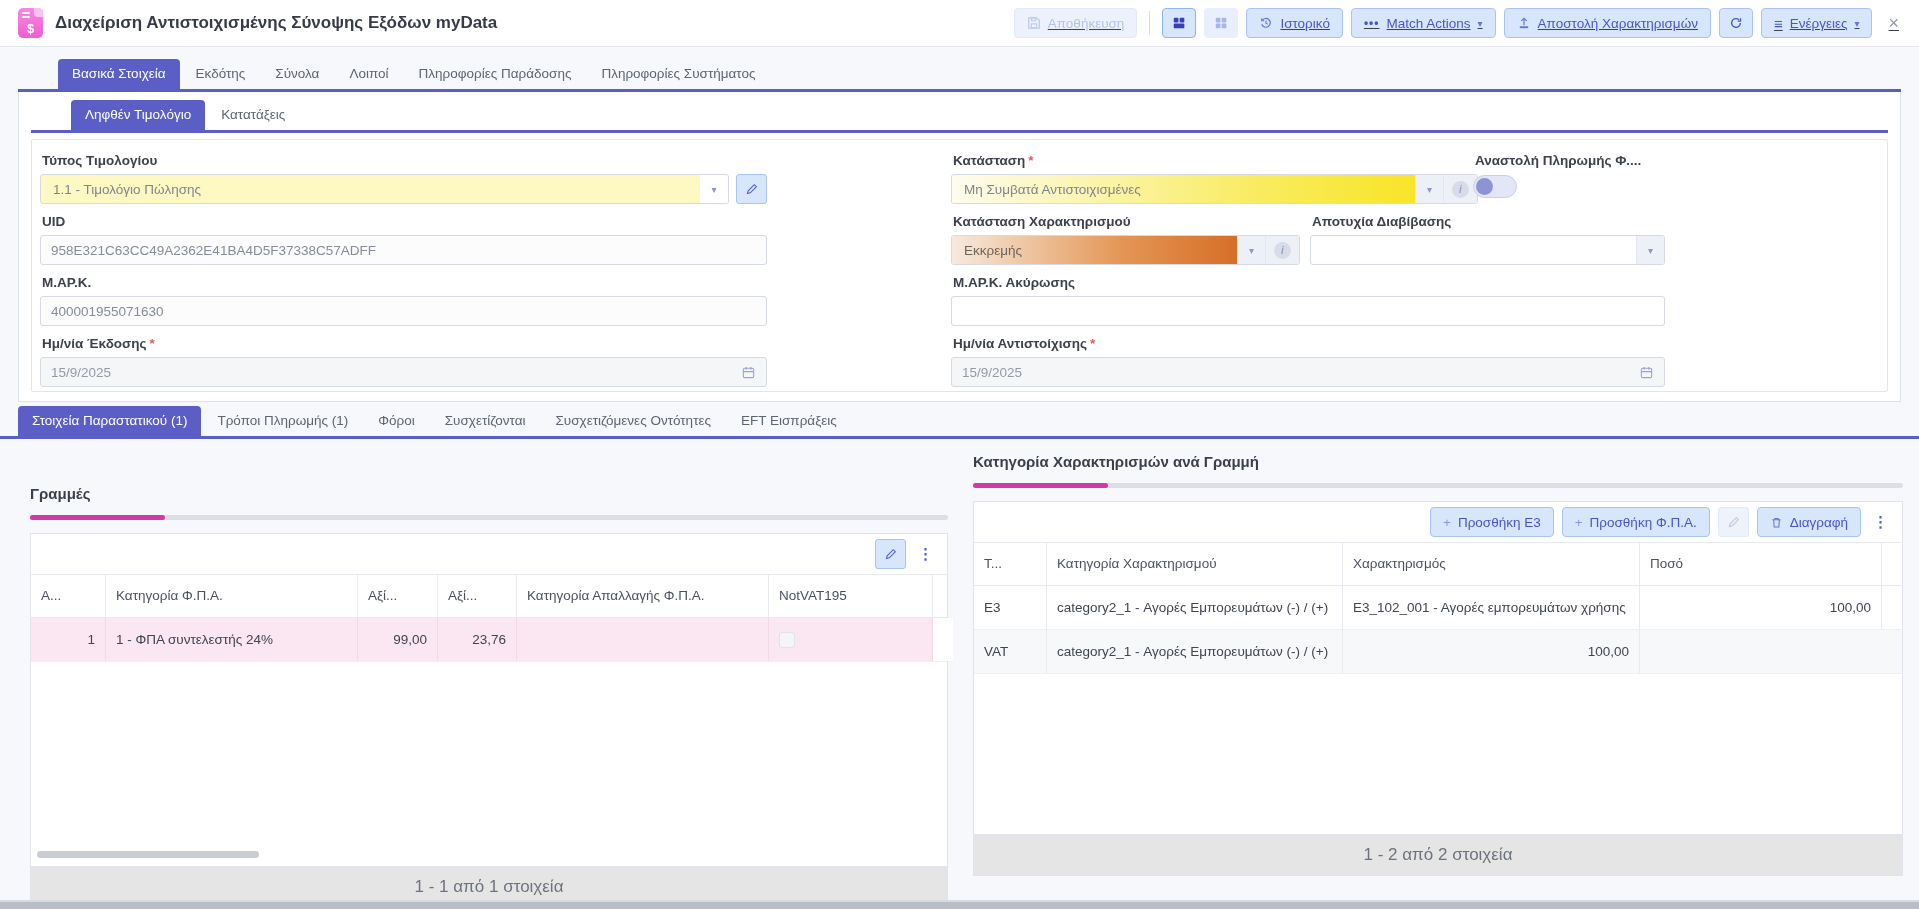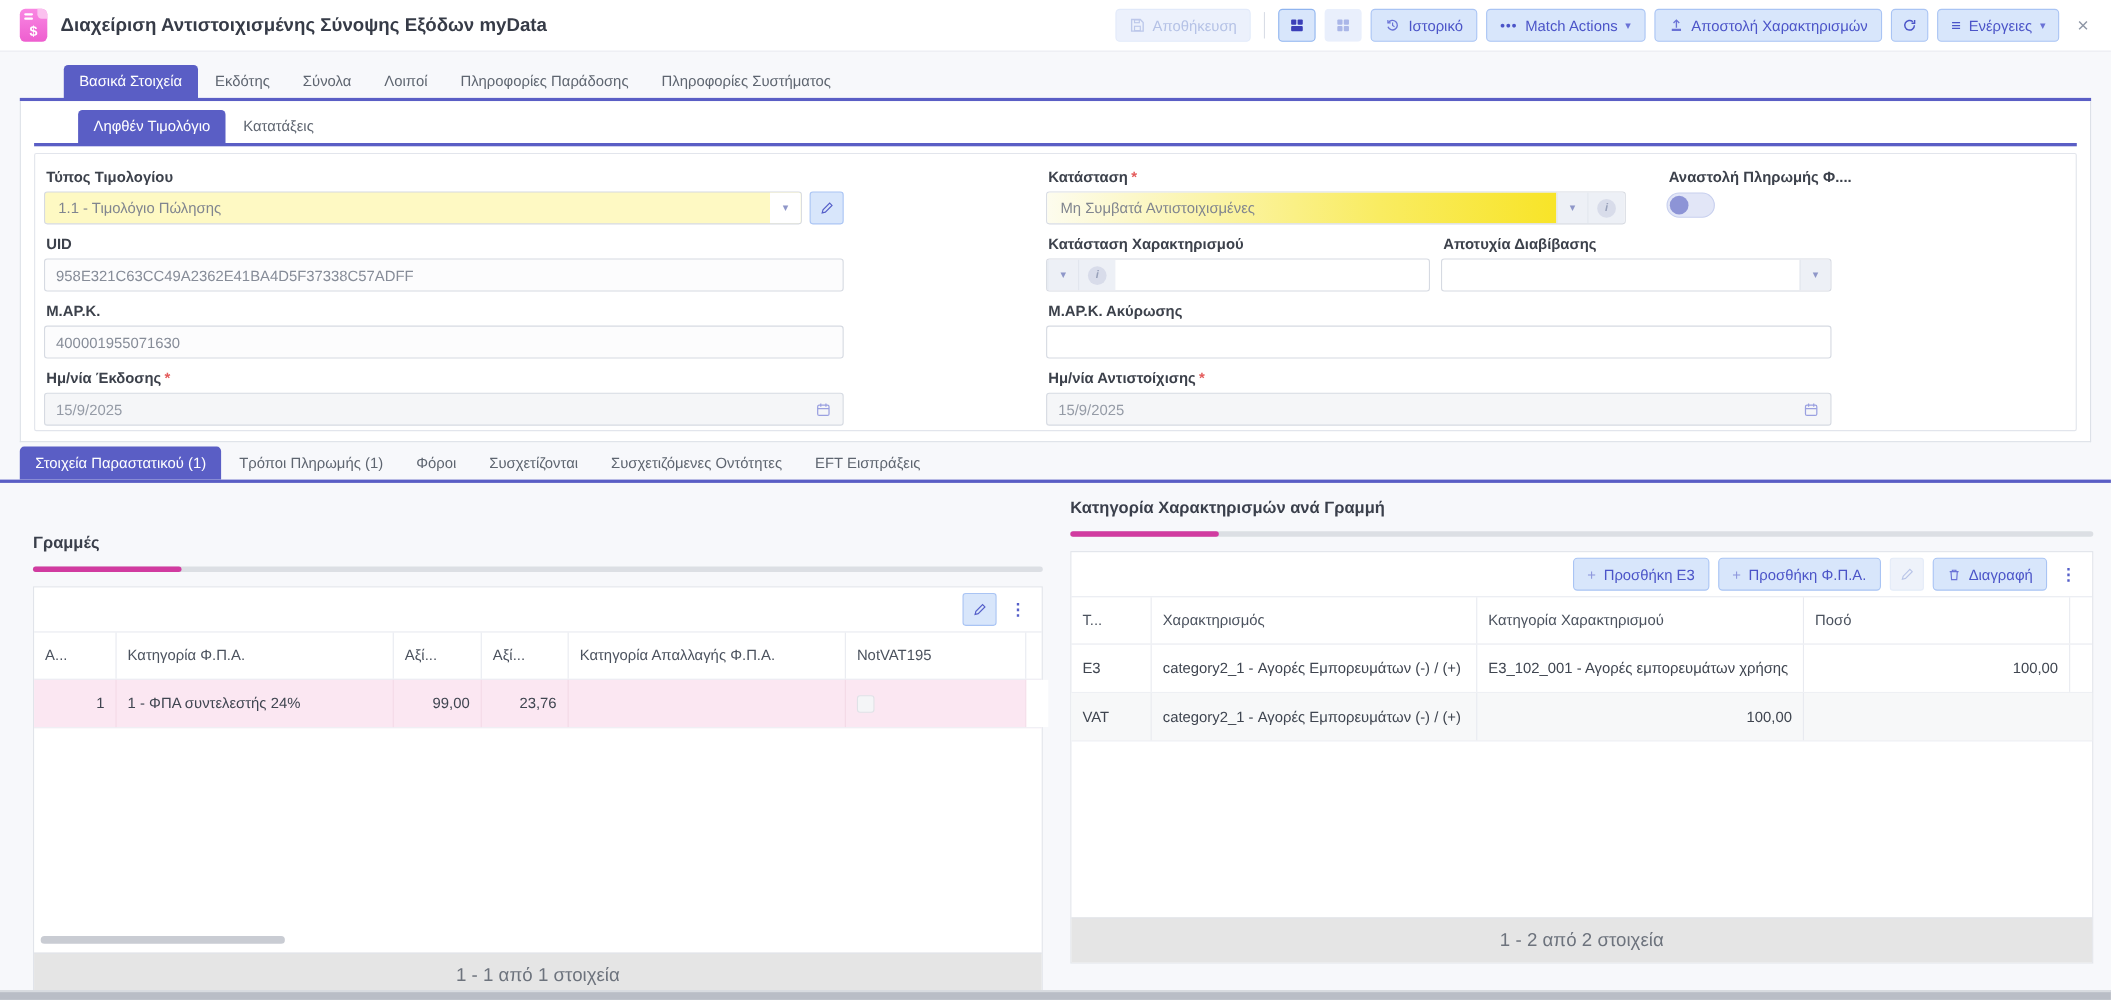--- a/index.html
+++ b/index.html
@@ -7,21 +7,21 @@
   body { font-family:"Liberation Sans", sans-serif; background:#f7f8fb; color:#3d434d; font-size:13.5px; position:relative; }
 
   
   .app-header { height:47px; background:#fff; border-bottom:1px solid #e7e9f0; display:flex; align-items:center; padding:0 16px 0 18px; }
   .hdr-left { display:flex; align-items:center; gap:12px; flex:1; }
   .app-icon { width:25px; height:30px; background:linear-gradient(180deg,#f987e3,#ee5ecf); border-radius:5px; position:relative; flex:0 0 auto; }
   .app-icon .fold { position:absolute; top:0; right:0; width:9px; height:9px; background:#fbc1ef; border-radius:0 5px 0 4px; }
   .app-icon .bars { position:absolute; top:4px; left:4px; width:8px; height:2px; background:#fff; border-radius:1px; box-shadow:0 4px 0 #fff; }
   .app-icon .dollar { position:absolute; bottom:2px; left:0; right:0; text-align:center; color:#fff; font-weight:700; font-size:13px; }
   .page-title { font-size:17px; font-weight:600; color:#363b47; }
-  .hdr-right { display:flex; align-items:center; gap:8px; }
+  .hdr-right { display:flex; align-items:center; gap:8px;text-decoration:underline; }
   .btn { display:inline-flex; align-items:center; gap:7px; height:30px; padding:0 12px; background:#d8e6fb; border:1px solid #a9c4f4; border-radius:4px; color:#4b54c8; font-size:13.5px; font-family:inherit; cursor:pointer; white-space:nowrap; }
   .btn .svgi { color:#6a72d6; }
   .btn.disabled { background:#ecf1fc; border-color:#e2eafa; color:#b5c2e6; }
   .btn.disabled .svgi { color:#bcc8ea; }
   .iconbtn { width:34px; height:30px; display:inline-flex; align-items:center; justify-content:center; border-radius:4px; border:1px solid transparent; background:#d8e6fb; color:#4b54c8; cursor:pointer; }
   .iconbtn.active { border-color:#8fb4ef; color:#3a3eb8; }
   .iconbtn.faded { background:#e9effc; color:#aab6e8; }
   .vdiv { width:1px; height:24px; background:#d9dde6; margin:0 4px; }
   .chev { font-size:10px; color:#6a72d6; }
   .dots-glyph { letter-spacing:1px; font-weight:700; font-size:12px; }
@@ -58,21 +58,21 @@
   .grad-orange .val { background:linear-gradient(90deg,#f7eade 0%,#e49554 60%,#d66f27 100%); color:#6f6257; }
   .typerow { display:flex; gap:7px; }
   .typerow .selwrap { flex:1; background:#fef9c3; }
   .typerow .selwrap .val { color:#80858f; }
   .sqbtn { width:31px; height:30px; display:inline-flex; align-items:center; justify-content:center; background:#d8e6fb; border:1px solid #a9c4f4; border-radius:3px; color:#555fc9; cursor:pointer; }
   .row2 { display:flex; gap:10px; }
   .w-status { width:527px; }
   .w-char { width:349px; }
   .w-fail { width:355px; }
   .w-full { width:714px; }
-  .toggle-block { position:absolute; left:564px; top:0; width:230px; }
+  .toggle-block { position:absolute; left:522px; top:0; width:230px; }
   .toggle { width:44px; height:23px; border-radius:12px; background:#e2e6f7; border:1px solid #c7cfee; position:relative; cursor:pointer; margin-top:7px; }
   .toggle .knob { position:absolute; left:2px; top:2px; width:17px; height:17px; border-radius:50%; background:#8d94d6; }
 
   
   .lower { padding-top:4px; }
   .detail-tabs { padding:0 0 0 18px; }
   .panels { display:flex; gap:25px; padding:14px 26px 0 30px; }
   .panel { }
   .panel.left { width:918px; flex:0 0 auto;margin-top:32px; }
   .panel.right { flex:1; }
@@ -266,20 +266,21 @@
           <div class="flabel">Αναστολή Πληρωμής Φ....</div>
           <div class="toggle">
               <div class="knob"></div>
             </div>
         </div>
 
         <div class="frow row2">
           <div>
             <div class="flabel">Κατάσταση Χαρακτηρισμού</div>
             <div class="selwrap grad-orange w-char">
+              <span class="val">Εκκρεμής</span>
               <span class="arrow seg">▾</span>
               <span class="infoseg">
                 <span class="info-circle">i</span>
               </span>
             </div>
           </div>
           <div>
             <div class="flabel">Αποτυχία Διαβίβασης</div>
             <div class="selwrap w-fail">
               <span class="val"></span>
@@ -392,22 +393,22 @@
               <svg width="13" height="13" viewBox="0 0 16 16" fill="none" stroke="currentColor" stroke-width="1.3">
                   <path d="M3 4.5h10M6 4.5V3h4v1.5M4.5 4.5l.6 9h5.8l.6-9"></path>
                 </svg>
             </span>
             <span>Διαγραφή</span>
           </button>
           <button class="kebab">⋮</button>
         </div>
         <div class="thead chars-grid">
           <div class="th">Τ...</div>
+          <div class="th">Κατηγορία Χαρακτηρισμού</div>
           <div class="th">Χαρακτηρισμός</div>
-          <div class="th">Κατηγορία Χαρακτηρισμού</div>
           <div class="th">Ποσό</div>
           <div class="th"></div>
         </div>
         <div class="trow chars-grid">
           <div class="td">Ε3</div>
           <div class="td">category2_1 - Αγορές Εμπορευμάτων (-) / (+)</div>
           <div class="td">Ε3_102_001 - Αγορές εμπορευμάτων χρήσης</div>
           <div class="td num">100,00</div>
           <div class="td"></div>
         </div>

